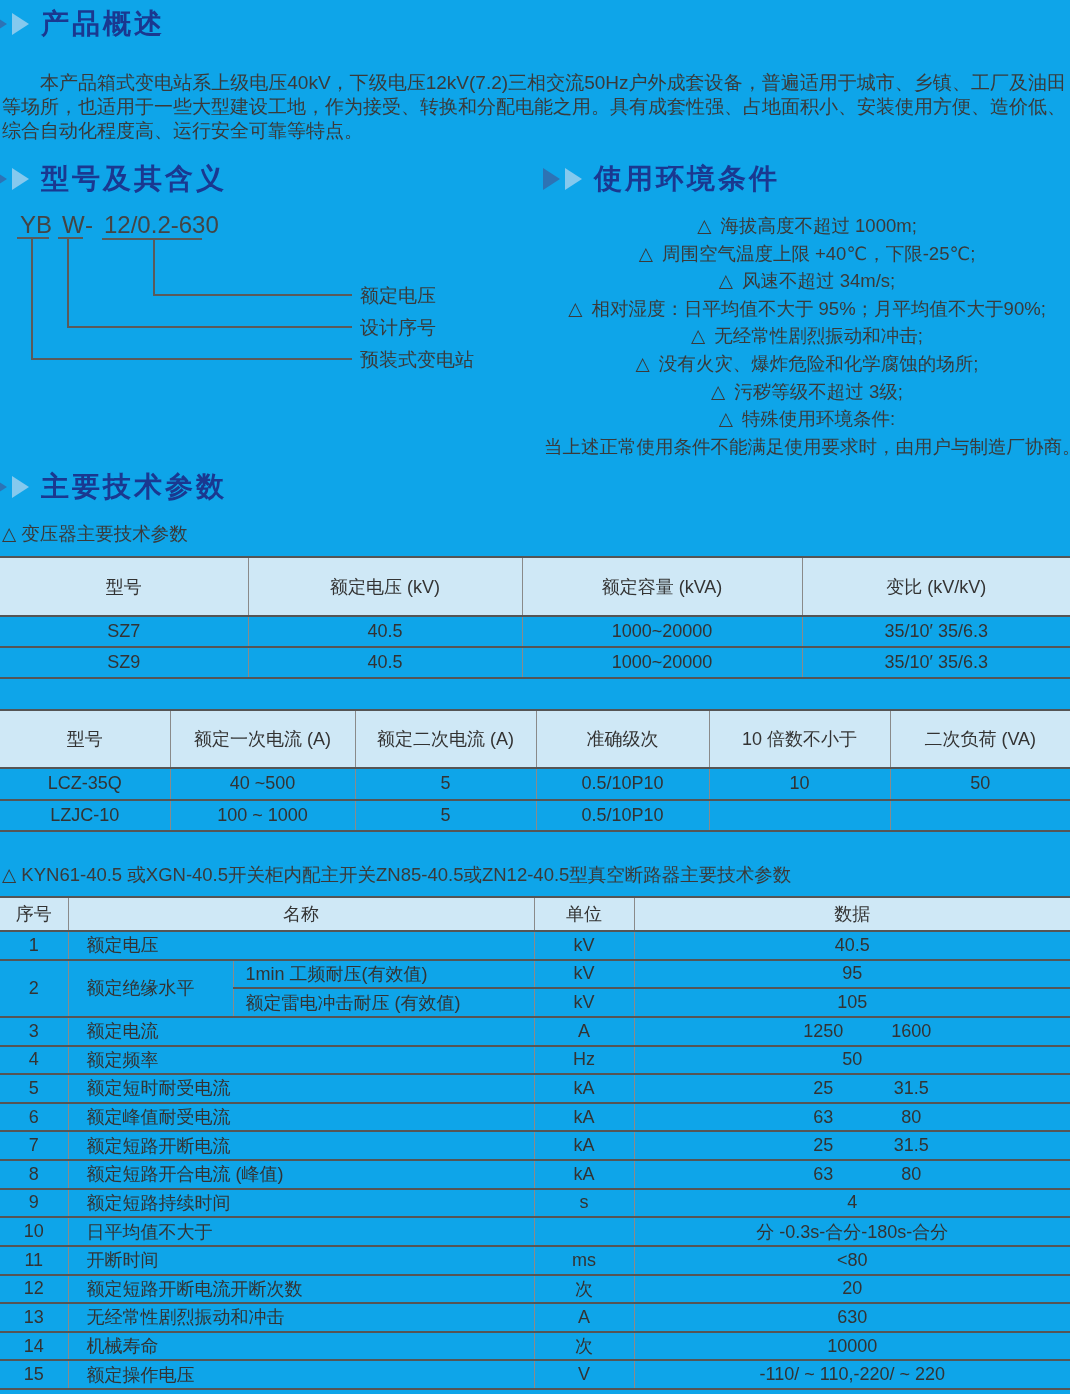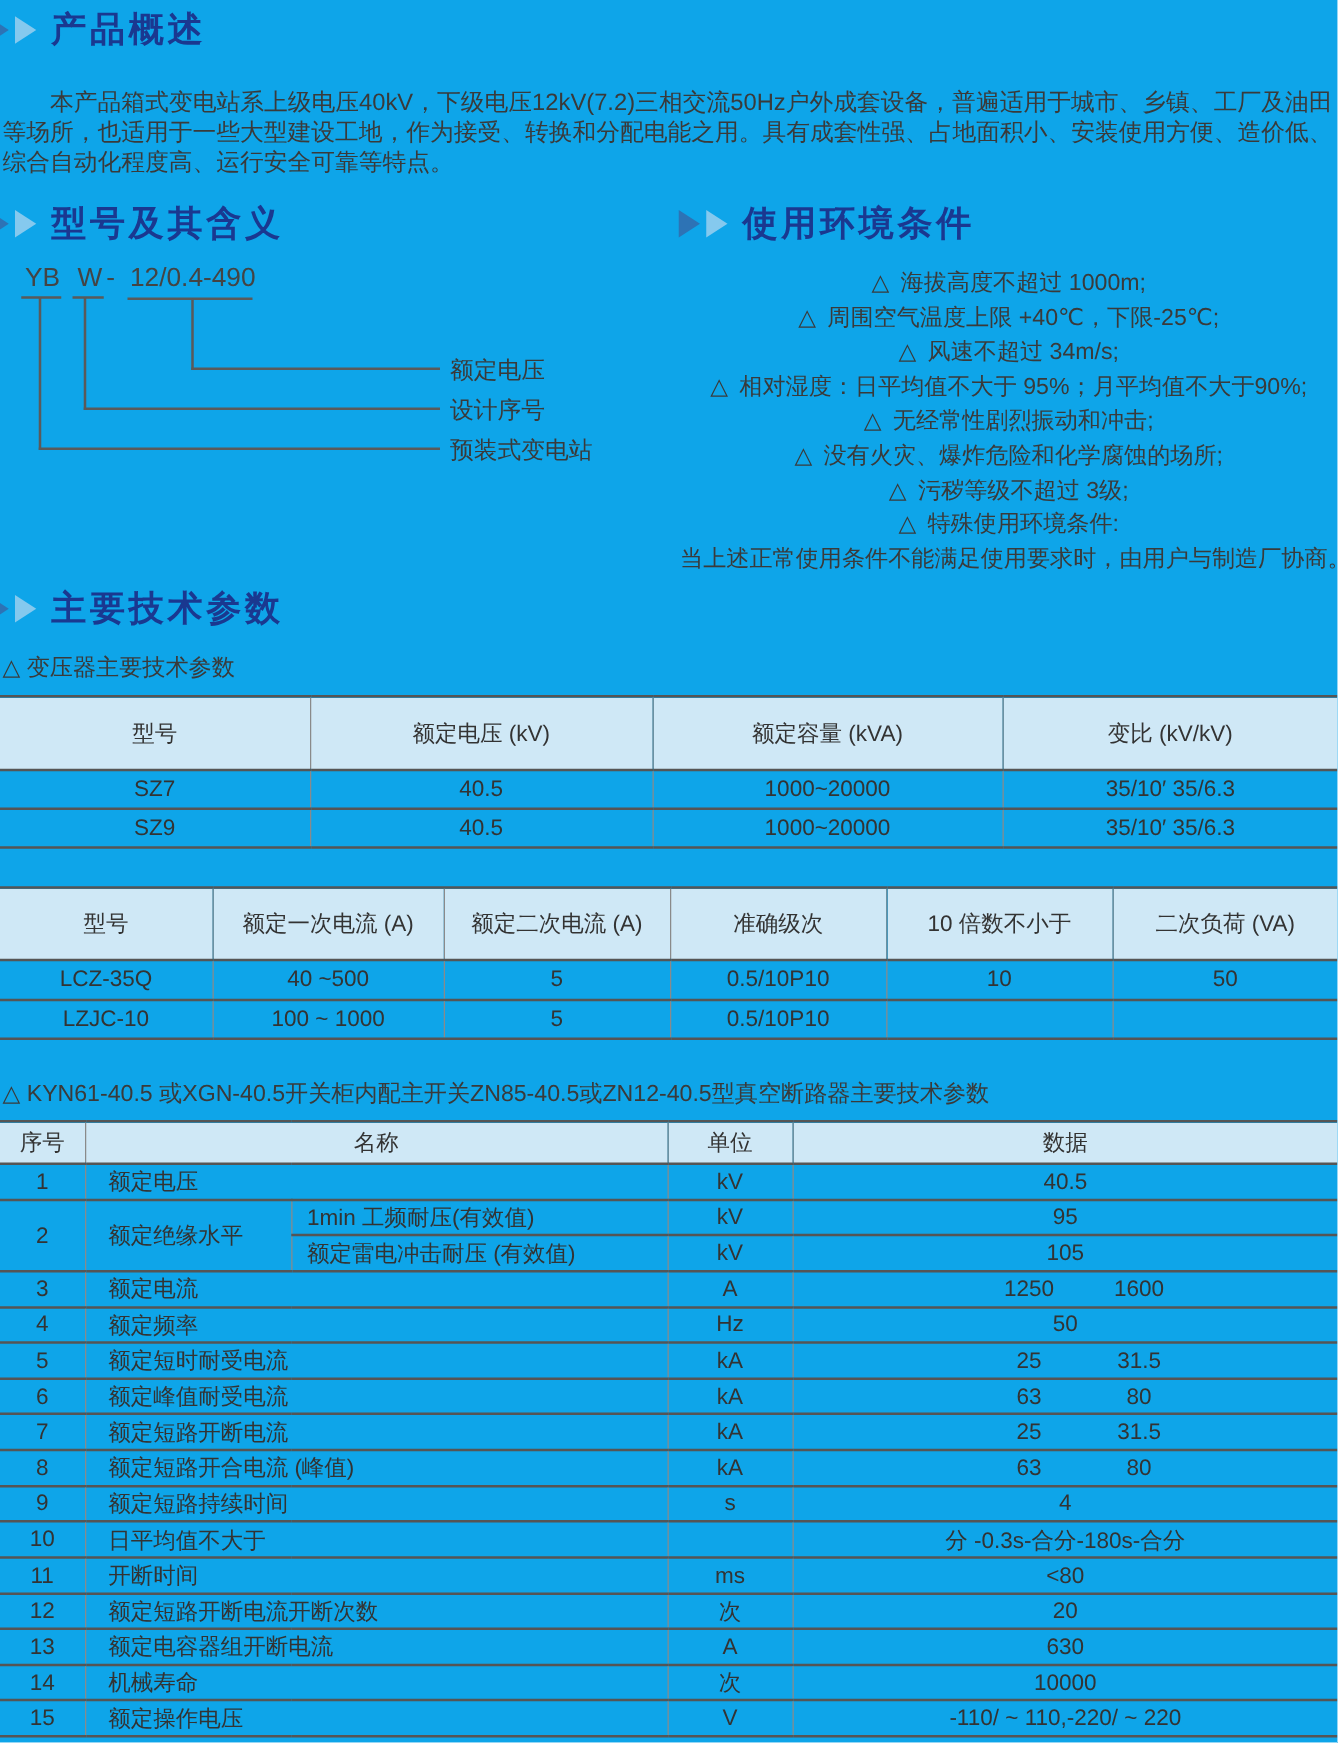--- a/index.html
+++ b/index.html
@@ -10,21 +10,21 @@
   
   .sec-title{position:absolute;display:flex;align-items:center;}
   .sec-title h2{margin:0;font-size:28px;font-weight:bold;color:#1a3890;letter-spacing:3px;white-space:nowrap;}
   .tri{width:0;height:0;border-style:solid;border-width:11px 0 11px 17px;border-color:transparent transparent transparent #2d73b5;margin-right:5px;}
   .tri.light{border-left-color:#85c9ee;margin-right:12px;}
   
   .para{position:absolute;left:2px;top:52px;width:1064px;font-size:19px;line-height:24px;
         text-align:justify;text-indent:38px;color:#3a3a3a;}
   
   .model{position:absolute;left:0;top:205px;width:540px;height:180px;}
-  .model .code{position:absolute;font-size:21px;color:#444;white-space:nowrap;}
+  .model .code{position:absolute;font-size:24px;color:#444;white-space:nowrap;}
   .model .uline{position:absolute;height:0;border-bottom:2px solid #5a5a5a;}
   .model .conn{position:absolute;border-left:2px solid #5a5a5a;border-bottom:2px solid #5a5a5a;}
   .model .lbl{position:absolute;left:360px;font-size:19px;color:#3a3a3a;white-space:nowrap;}
   
   .env{position:absolute;left:544px;top:212px;width:526px;font-size:18.5px;color:#3a3a3a;text-align:center;}
   .env .env-item{line-height:27.6px;white-space:nowrap;}
   .env .bullet{margin-right:9px;}
   .env .env-note{line-height:27.6px;white-space:nowrap;}
   
   .subnote{position:absolute;left:2px;font-size:18.5px;color:#3a3a3a;white-space:nowrap;}
@@ -65,21 +65,21 @@
   <div class="sec-title" style="left:-10px;top:160px;">
     <span class="tri"></span>
     <span class="tri light"></span>
     <h2>型号及其含义</h2>
   </div>
 
   <div class="model">
     <span class="code" style="left:20px;top:6px;">YB</span>
     <span class="code" style="left:62px;top:6px;">W</span>
     <span class="code" style="left:85px;top:6px;">-</span>
-    <span class="code" style="left:104px;top:6px;">12/0.4-490</span>
+    <span class="code" style="left:104px;top:6px;">12/0.2-630</span>
     <div class="uline" style="left:17px;top:32px;width:32px;"></div>
     <div class="uline" style="left:58px;top:32px;width:25px;"></div>
     <div class="uline" style="left:102px;top:33px;width:100px;"></div>
     <div class="conn" style="left:31px;top:33px;width:319px;height:120px;"></div>
     <div class="conn" style="left:67px;top:33px;width:283px;height:88px;"></div>
     <div class="conn" style="left:153px;top:34px;width:197px;height:55px;"></div>
     <span class="lbl" style="top:78px;">额定电压</span>
     <span class="lbl" style="top:110px;">设计序号</span>
     <span class="lbl" style="top:142px;">预装式变电站</span>
   </div>
@@ -296,21 +296,21 @@
           <td>&lt;80</td>
         </tr>
         <tr>
           <td>12</td>
           <td class="name" colspan="2">额定短路开断电流开断次数</td>
           <td>次</td>
           <td>20</td>
         </tr>
         <tr>
           <td>13</td>
-          <td class="name" colspan="2">额定电容器组开断电流</td>
+          <td class="name" colspan="2">无经常性剧烈振动和冲击</td>
           <td>A</td>
           <td>630</td>
         </tr>
         <tr>
           <td>14</td>
           <td class="name" colspan="2">机械寿命</td>
           <td>次</td>
           <td>10000</td>
         </tr>
         <tr>

